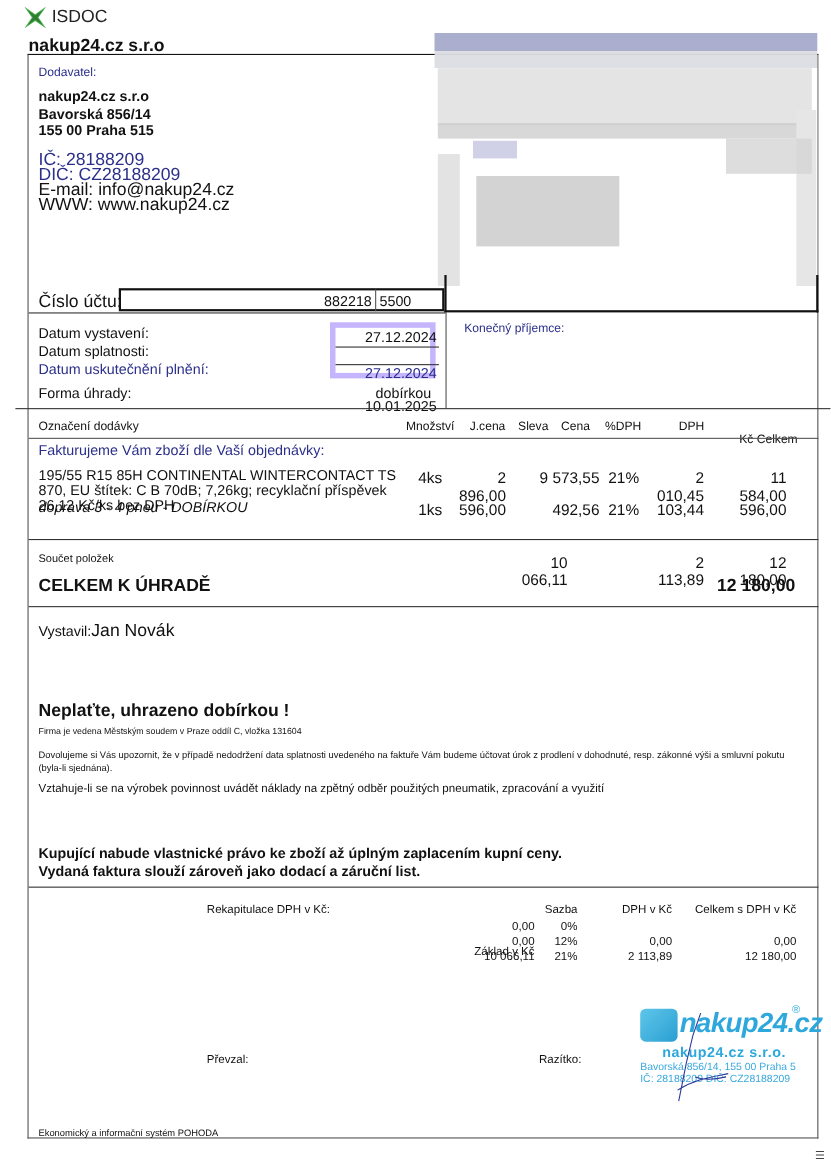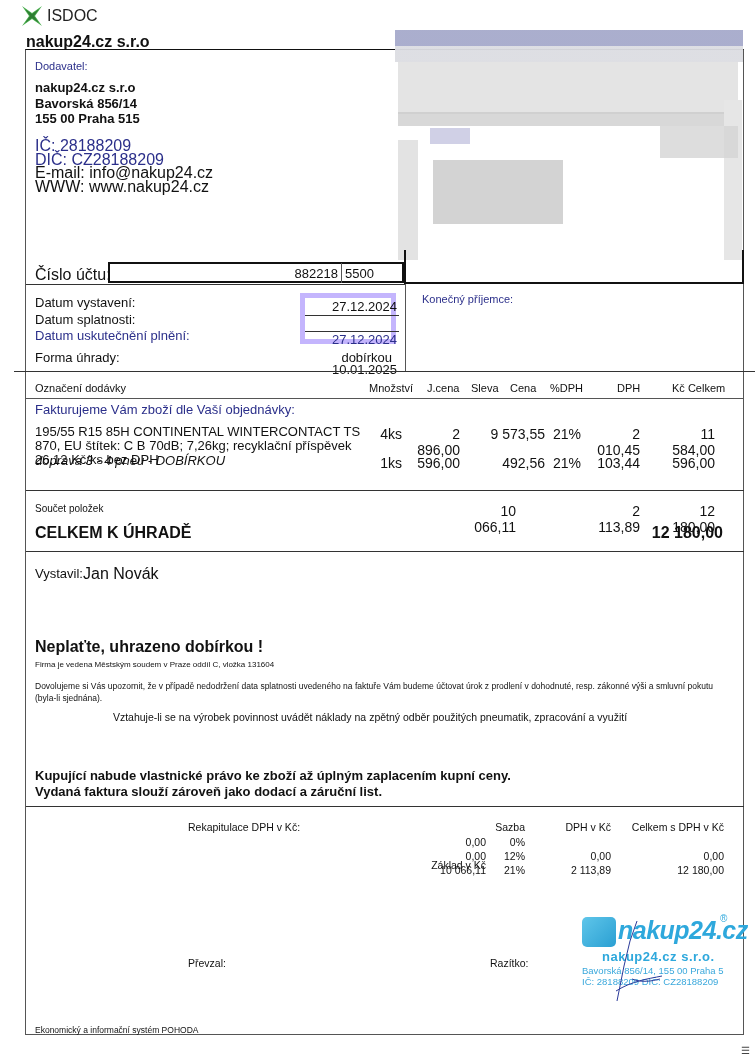--- a/index.html
+++ b/index.html
@@ -44,21 +44,21 @@
   .items-intro { left: 35px; top: 402px; font-size: 13px; }
   .item-desc { left: 35px; top: 425px; font-size: 13px; line-height: 14px; width: 330px; }
   .sum-label { left: 35px; top: 503px; font-size: 10px; }
   .grand-label { left: 35px; top: 524px; font-size: 16px; font-weight: bold; }
   .grand-val { left: 560px; top: 524px; width: 163px; text-align: right; font-size: 16px; font-weight: bold; }
   .vystavil-label { left: 35px; top: 566px; font-size: 13px; }
   .vystavil-val { left: 83px; top: 565px; font-size: 16px; }
   .neplatte { left: 35px; top: 638px; font-size: 16px; font-weight: bold; }
   .firma { left: 35px; top: 660px; font-size: 8px; }
   .dovolujeme { left: 35px; top: 680px; font-size: 8.5px; line-height: 12px; width: 690px; }
-  .vztahuje { left: 25px; top: 711px; font-size: 10.5px; line-height: 13px; width: 690px; text-align: center; }
+  .vztahuje { left: 35px; top: 711px; font-size: 10.5px; line-height: 13px; width: 690px; }
   .kupujici { left: 35px; top: 768px; font-size: 13px; font-weight: bold; line-height: 16px; }
   .rek { position: absolute; font-size: 10.5px; }
   .prevzal { left: 188px; top: 957px; font-size: 10.5px; }
   .razitko { left: 490px; top: 957px; font-size: 10.5px; }
   .pohoda { left: 35px; top: 1025px; font-size: 8.5px; }
   .stamp { left: 582px; top: 913px; width: 160px; height: 90px; }
   .stamp-logo { position: absolute; left: 0; top: 4px; width: 34px; height: 30px; border-radius: 5px; background: linear-gradient(135deg,#5fc6ea,#2a9fd2); }
   .stamp-brand { position: absolute; left: 36px; top: 3px; font-size: 25px; font-weight: bold; color: #2ea8dc; font-style: italic; letter-spacing: -0.5px; }
   .stamp-reg { position: absolute; left: 138px; top: 0px; font-size: 10px; color: #2ea8dc; }
   .stamp-name { position: absolute; left: 20px; top: 36px; font-size: 13px; font-weight: bold; color: #2ea8dc; letter-spacing: 0.5px; }
@@ -125,21 +125,21 @@
 <div class="abs konecny blue">Konečný příjemce:</div>
 
 <div class="hline" style="left:14px; top:371px; width:744px; border-top:1px solid #333;"></div>
 <div class="th" style="left:35px;">Označení dodávky</div>
 <div class="th" style="left:369px;">Množství</div>
 <div class="th" style="left:427px;">J.cena</div>
 <div class="th" style="left:471px;">Sleva</div>
 <div class="th" style="left:510px;">Cena</div>
 <div class="th" style="left:550px;">%DPH</div>
 <div class="th" style="left:617px;">DPH</div>
-<div class="th" style="left:672px;">Kč Celkem</div>
+<div class="th" style="left:672px;margin-top:12px;">Kč Celkem</div>
 <div class="hline" style="left:26px; top:398px; width:718px;"></div>
 <div class="abs items-intro blue">Fakturujeme Vám zboží dle Vaší objednávky:</div>
 
 <div class="abs item-desc">
   <div>195/55 R15 85H CONTINENTAL WINTERCONTACT TS 870, EU štítek: C B 70dB; 7,26kg; recyklační příspěvek 26,12 Kč/ks bez DPH</div>
 </div>
 <div class="row-cell r" style="left:370px; top:426px; width:32px;">4ks</div>
 <div class="row-cell r" style="left:410px; top:426px; width:50px;">2 896,00</div>
 <div class="row-cell r" style="left:490px; top:426px; width:55px;">9 573,55</div>
 <div class="row-cell" style="left:553px; top:426px;">21%</div>

